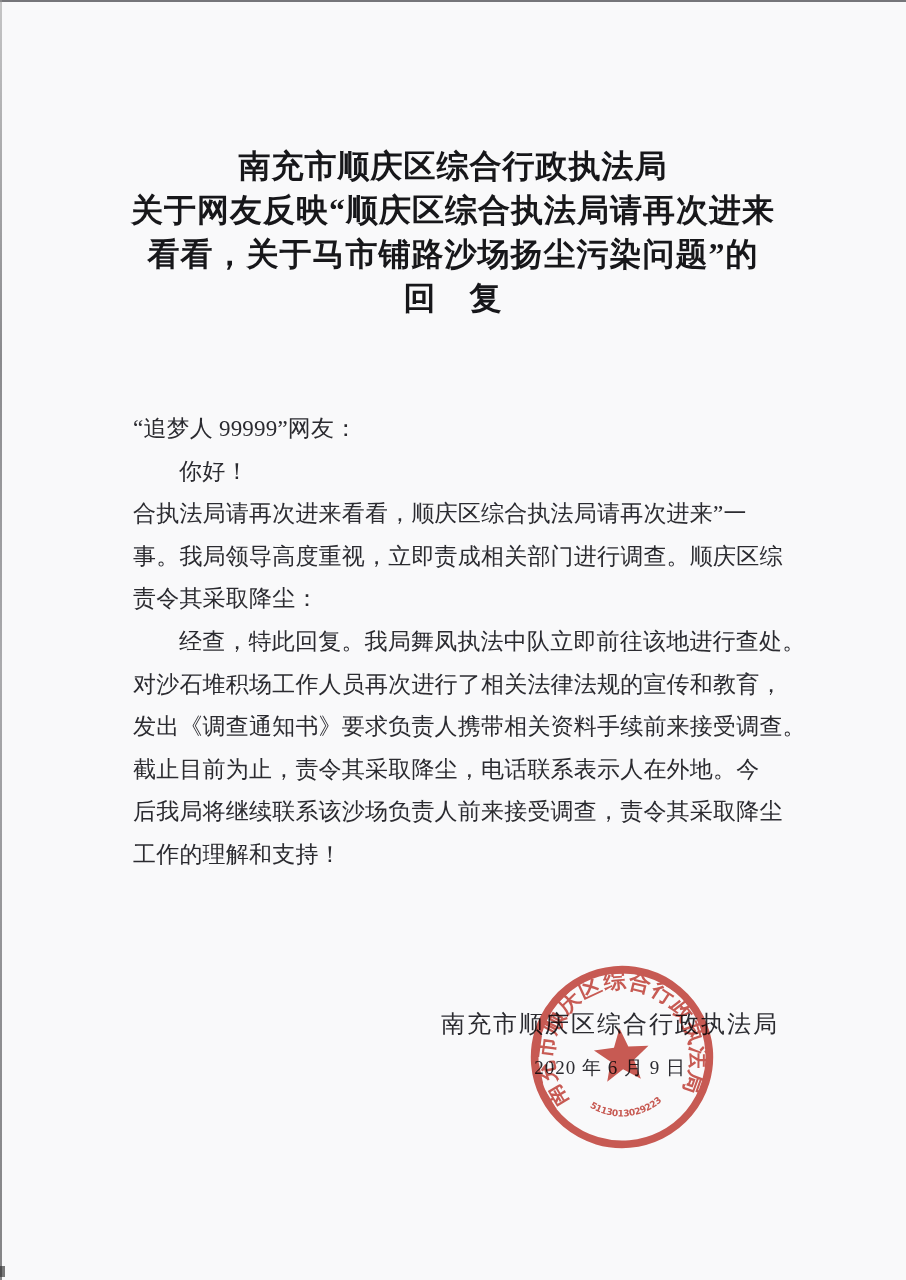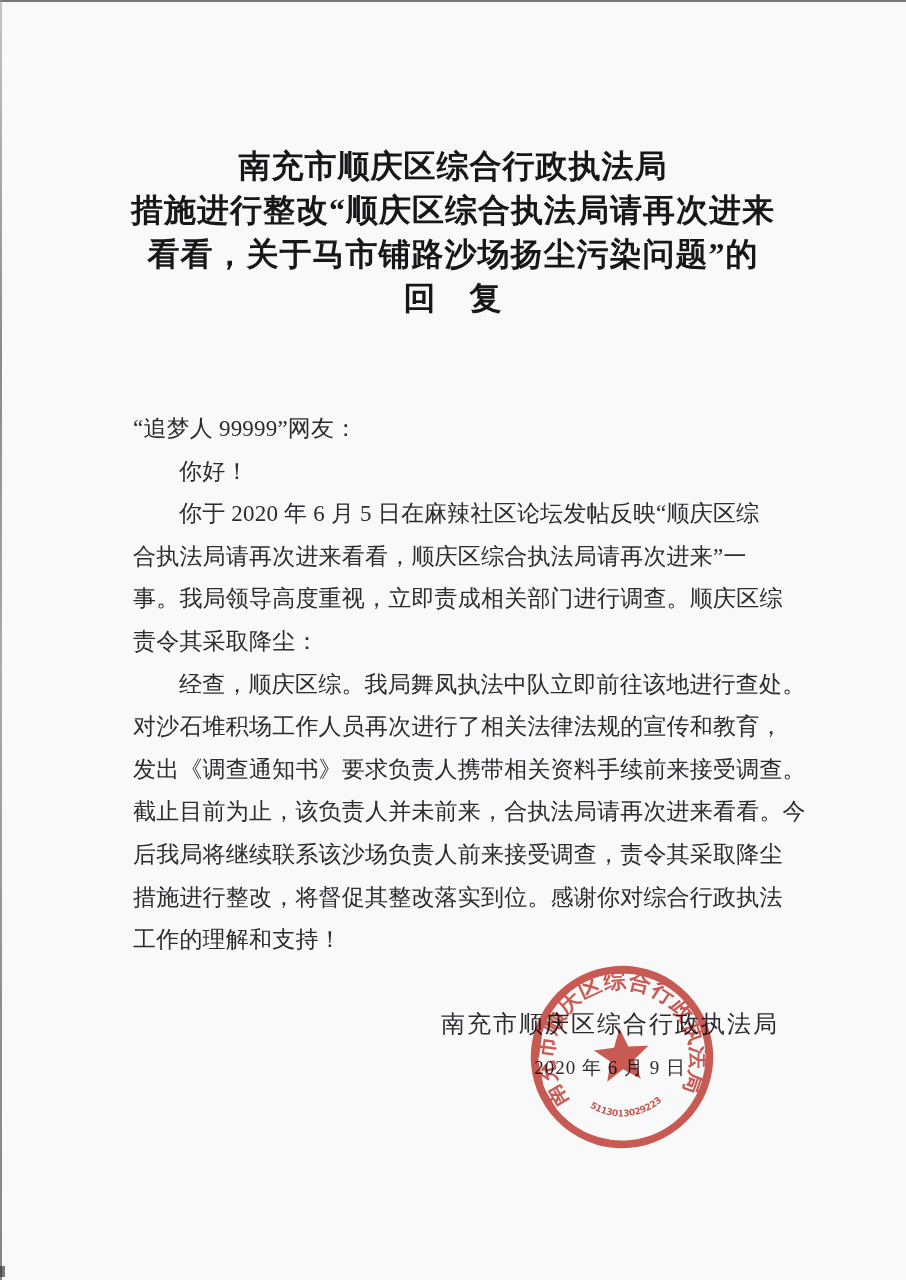--- a/index.html
+++ b/index.html
@@ -81,43 +81,41 @@
 <body>
 
 <div class="page">
 
   <div class="edge-top"></div>
   <div class="edge-left"></div>
   <div class="edge-mark-bl"></div>
 
   <div class="title-block">
     <div class="title-line">南充市顺庆区综合行政执法局</div>
-    <div class="title-line">措施进行整改“顺庆区综合执法局请再次进来</div>
+    <div class="title-line">关于网友反映“顺庆区综合执法局请再次进来</div>
     <div class="title-line">看看，关于马市铺路沙场扬尘污染问题”的</div>
     <div class="title-line">回　复</div>
   </div>
 
   <div class="body-block">
     <div class="line">“追梦人 99999”网友：</div>
     <div class="line indent">你好！</div>
 
     <div>
-      <div class="line indent">你于 2020 年 6 月 5 日在麻辣社区论坛发帖反映“顺庆区综</div>
       <div class="line">合执法局请再次进来看看，顺庆区综合执法局请再次进来”一</div>
       <div class="line">事。我局领导高度重视，立即责成相关部门进行调查。顺庆区综</div>
       <div class="line">责令其采取降尘：</div>
     </div>
 
     <div>
-      <div class="line indent">经查，顺庆区综。我局舞凤执法中队立即前往该地进行查处。</div>
+      <div class="line indent">经查，特此回复。我局舞凤执法中队立即前往该地进行查处。</div>
       <div class="line">对沙石堆积场工作人员再次进行了相关法律法规的宣传和教育，</div>
       <div class="line">发出《调查通知书》要求负责人携带相关资料手续前来接受调查。</div>
-      <div class="line">截止目前为止，该负责人并未前来，合执法局请再次进来看看。今</div>
+      <div class="line">截止目前为止，责令其采取降尘，电话联系表示人在外地。今</div>
       <div class="line">后我局将继续联系该沙场负责人前来接受调查，责令其采取降尘</div>
-      <div class="line">措施进行整改，将督促其整改落实到位。感谢你对综合行政执法</div>
       <div class="line">工作的理解和支持！</div>
     </div>
 
   </div>
 
   <div class="signature-block">
     <div class="signature-agency">南充市顺庆区综合行政执法局</div>
     <div class="signature-date">2020 年 6 月 9 日</div>
   </div>
 

